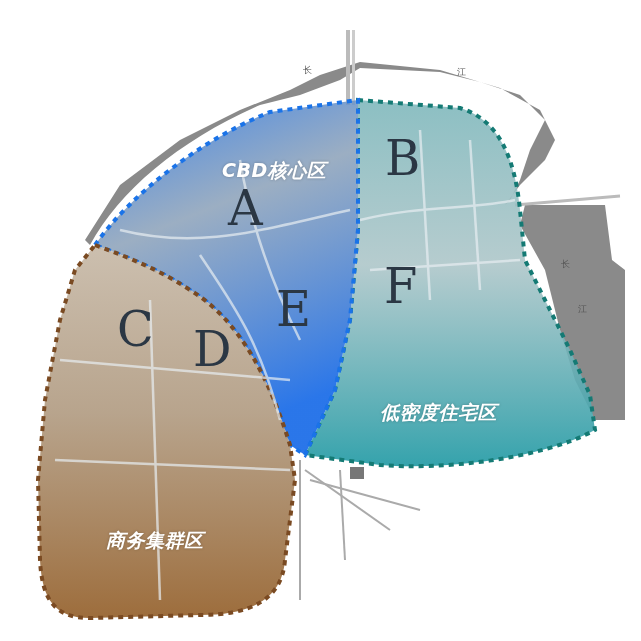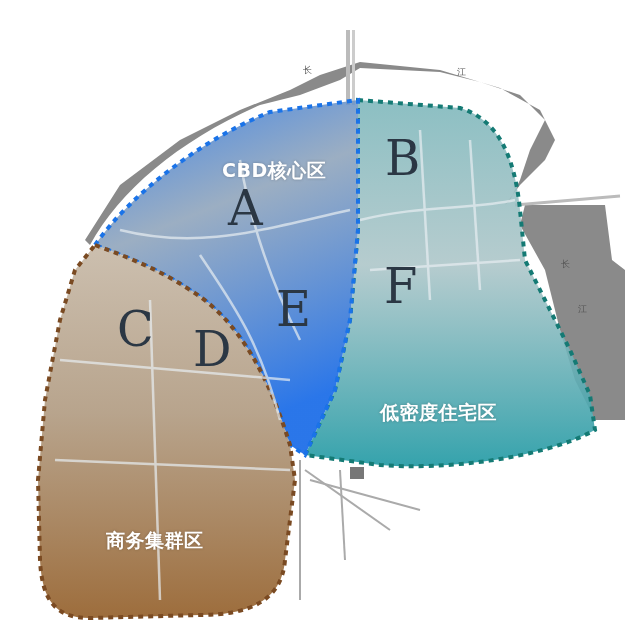--- a/index.html
+++ b/index.html
@@ -2,20 +2,21 @@
 <html><head>
 <meta charset="utf-8">
 <style>
   html, body { margin: 0; padding: 0; background: #ffffff; }
   .canvas { position: relative; width: 641px; height: 641px; overflow: hidden; background: #ffffff; font-family: "DejaVu Sans", sans-serif; }
   svg.map { position: absolute; left: 0; top: 0; }
   .zone-label {
     position: absolute; color: #ffffff; font-weight: bold; font-size: 19px;
     letter-spacing: 0.5px; white-space: nowrap;
     text-shadow: 0 0 3px rgba(0,0,0,0.25);
+    font-style: italic;
   }
   .parcel-letter {
     position: absolute; font-family: "DejaVu Serif", serif; font-size: 48px;
     color: #2b3744; line-height: 1;
   }
   .river-char {
     position: absolute; font-family: "DejaVu Serif", serif; font-size: 9px; color: #555;
   }
 </style>
 </head>

